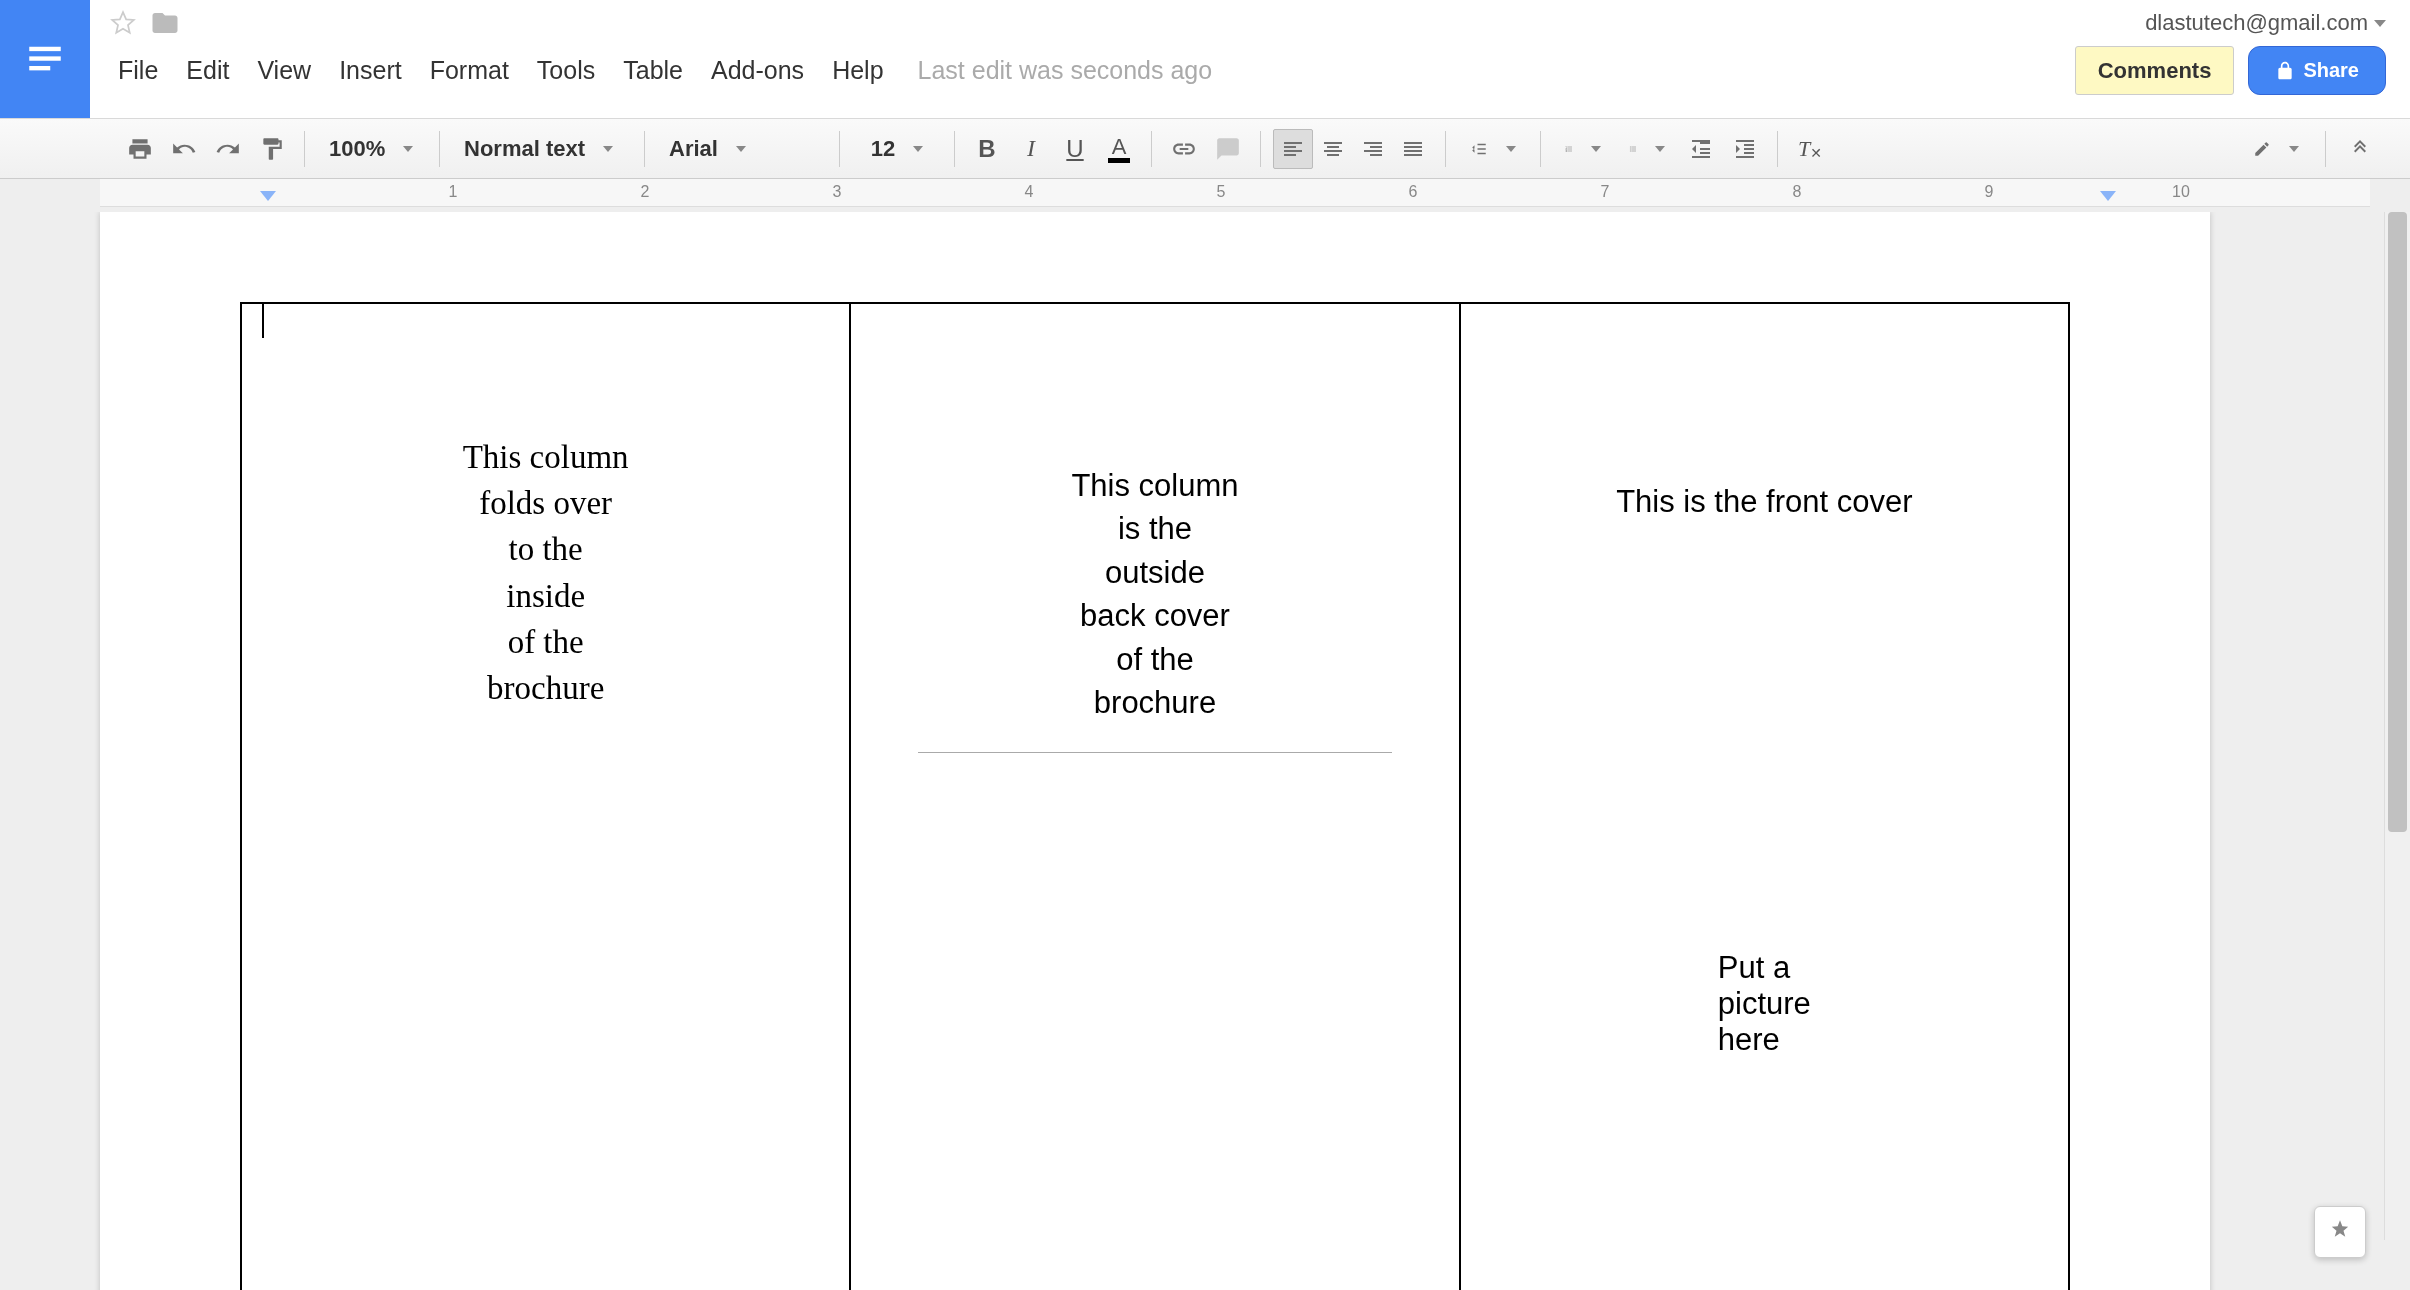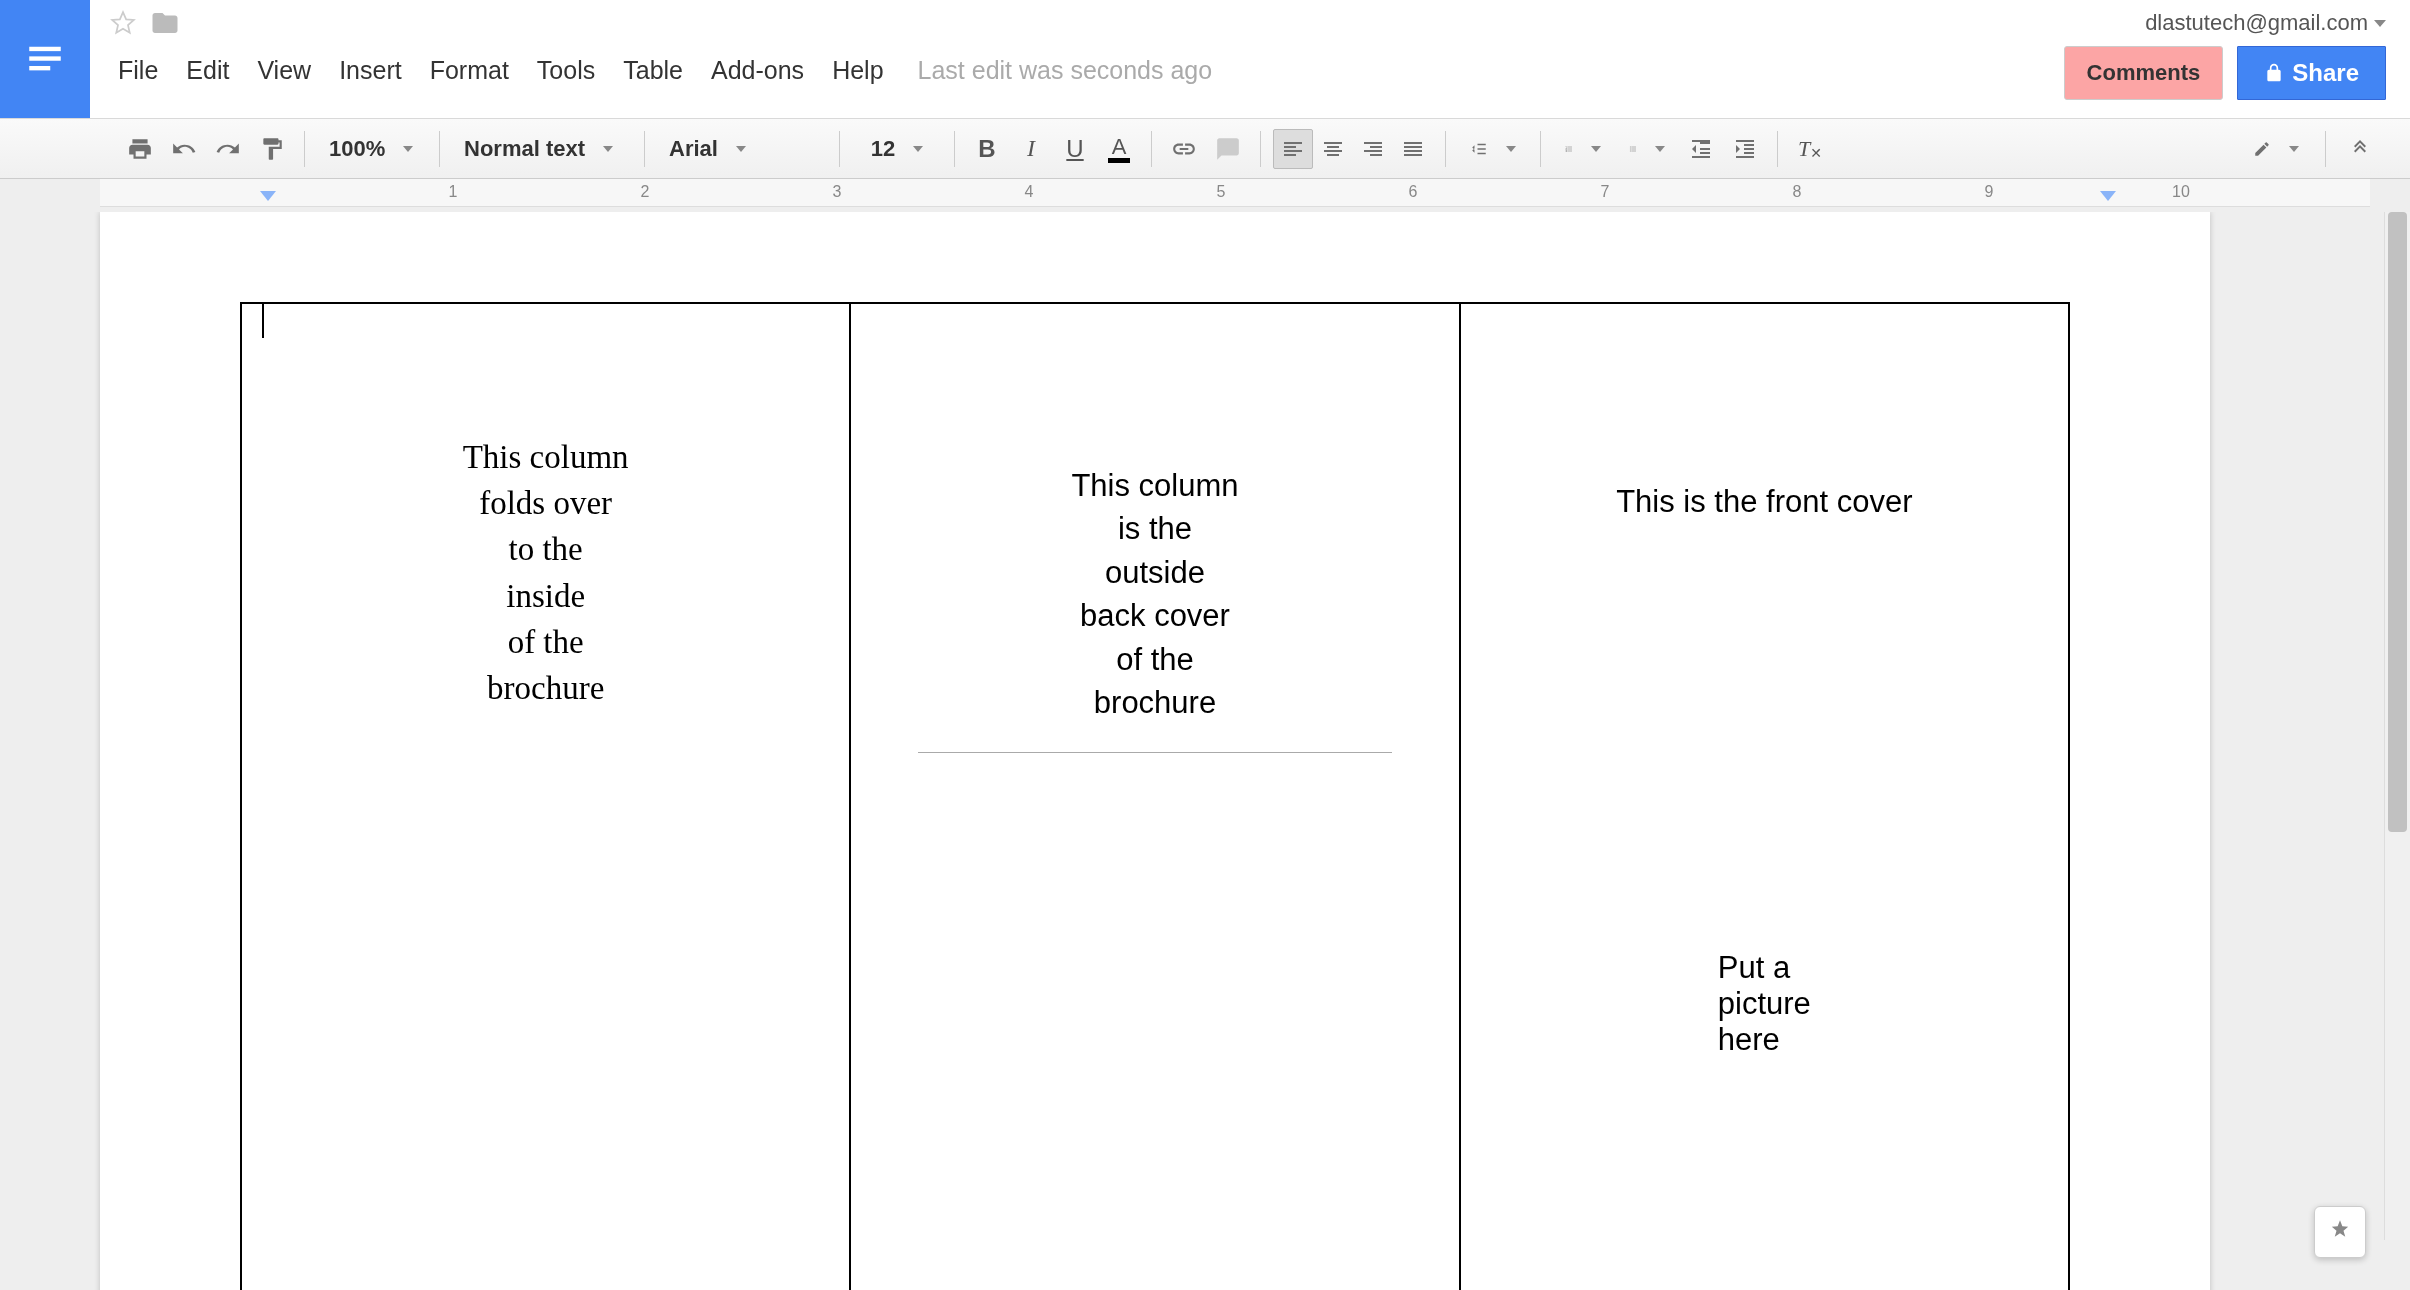--- a/index.html
+++ b/index.html
@@ -16,22 +16,22 @@
 .star-icon svg { width: 26px; height: 26px; fill: #bbb; }
 .folder-icon svg { width: 30px; height: 30px; fill: #bbb; }
 
 .menu-bar { display: flex; align-items: center; gap: 20px; padding: 12px 4px 10px 4px; font-size: 25px; color: #333; }
 .menu-item { cursor: pointer; padding: 2px 4px; }
 .last-edit { color: #aaa; margin-left: 10px; }
 
 .account-area { display: flex; flex-direction: column; align-items: flex-end; padding: 10px 24px; gap: 10px; }
 .account-email { display: flex; align-items: center; gap: 6px; font-size: 22px; color: #555; cursor: pointer; }
 .acct-buttons { display: flex; gap: 14px; }
-.btn-comments { background: #fca5a5; border: 1px solid #ccc; color: #333; padding: 4px 22px; font-size: 22px; border-radius: 3px; cursor: pointer; font-weight: bold; }
-.btn-share { background: #4285f4; color: #fff; border: 1px solid #3367d6; padding: 12px 26px; font-size: 24px; font-weight: bold; border-radius: 1px; cursor: pointer; display: flex; align-items: center; gap: 8px; }
+.btn-comments { background: #fef9c3; border: 1px solid #ccc; color: #333; padding: 4px 22px; font-size: 22px; border-radius: 3px; cursor: pointer; font-weight: bold; }
+.btn-share { background: #4285f4; color: #fff; border: 1px solid #3367d6; padding: 12px 26px; font-size: 20px; font-weight: bold; border-radius: 12px; cursor: pointer; display: flex; align-items: center; gap: 8px; }
 
 
 .toolbar { background: linear-gradient(#fafafa,#f0f0f0); border-bottom: 1px solid #ccc; height: 60px; display: flex; align-items: center; padding: 0 10px 0 120px; gap: 4px; }
 .tb-btn { width: 40px; height: 40px; display: flex; align-items: center; justify-content: center; cursor: pointer; border-radius: 2px; }
 .tb-sep { width: 1px; height: 36px; background: #ccc; margin: 0 8px; }
 .tb-dropdown { display: flex; align-items: center; padding: 0 12px; height: 40px; cursor: pointer; font-size: 22px; color: #333; gap: 18px; }
 .tb-dropdown .caret { border-left: 5px solid transparent; border-right: 5px solid transparent; border-top: 6px solid #888; }
 .zoom { width: 110px; font-weight: bold; }
 .styles { width: 180px; font-weight: bold; }
 .font { width: 170px; font-weight: bold; }

